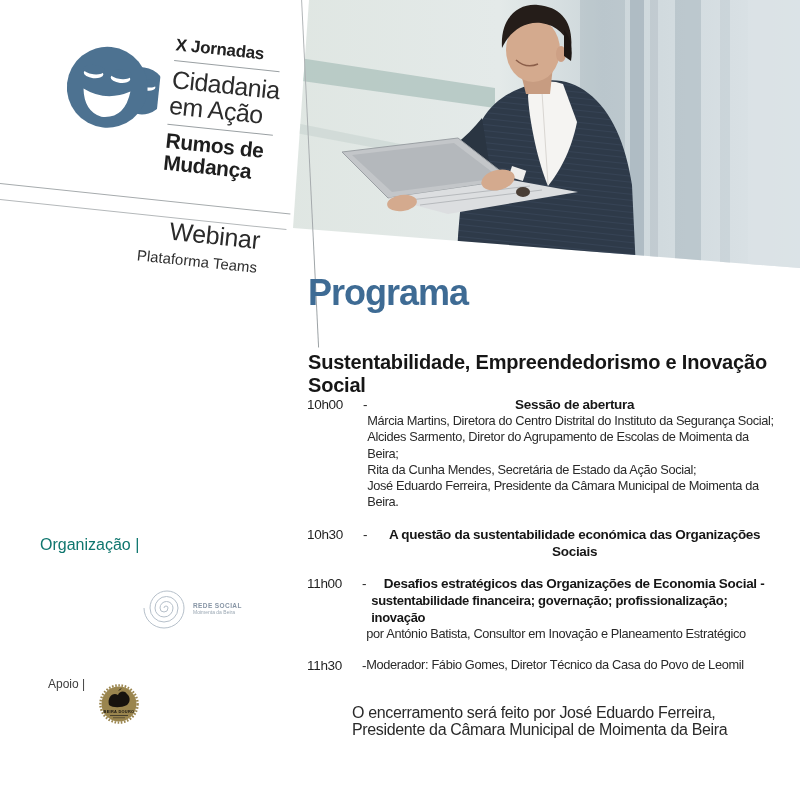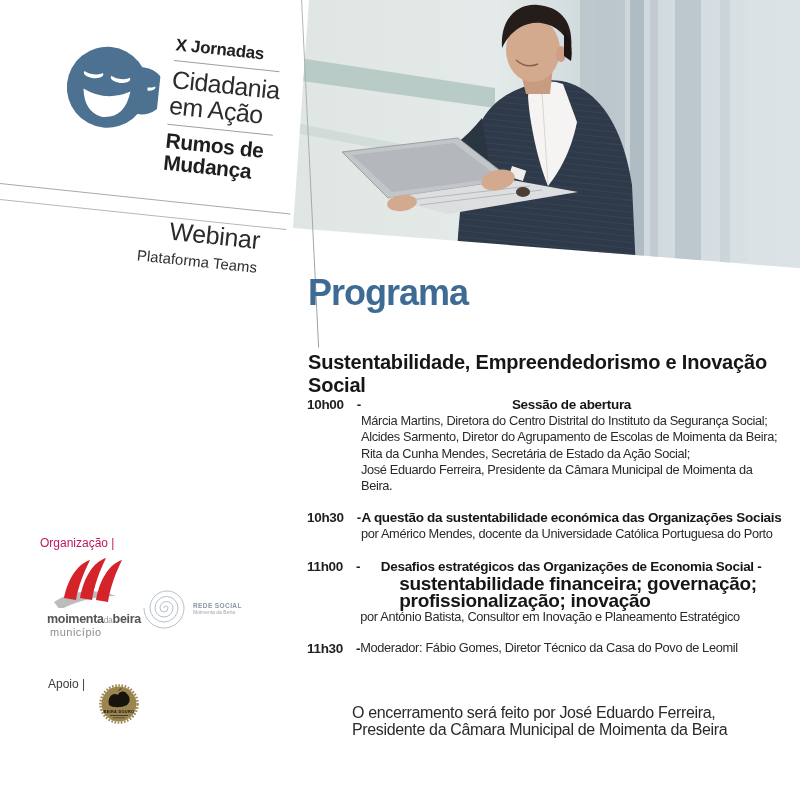--- a/index.html
+++ b/index.html
@@ -32,30 +32,30 @@
   .vline{position:absolute;left:301px;top:-2px;width:1px;height:350px;
          background:linear-gradient(#b3b7b9,#9aa0a3);transform:rotate(-2.8deg);transform-origin:top center;}
 
   
   .prog-heading{position:absolute;left:308px;top:272px;font-size:36px;font-weight:bold;
                 color:#3e6b94;letter-spacing:-1px;}
   .prog-theme{position:absolute;left:308px;top:351px;font-size:20px;font-weight:bold;
               color:#161616;letter-spacing:-0.2px;}
   .sessions{position:absolute;left:307px;top:396px;width:475px;}
   .session{display:flex;margin-bottom:15px;}
-  .time{flex:0 0 47px;display:flex;gap:13px;font-weight:bold;font-size:13.5px;line-height:17px;letter-spacing:-0.3px;}
+  .time{flex:0 0 47px;display:flex;gap:20px;font-weight:normal;font-size:13.5px;line-height:17px;letter-spacing:-0.3px;}
   .sbody{flex:1;}
   .stitle{font-weight:bold;font-size:13.5px;line-height:17px;letter-spacing:-0.3px;color:#161616;text-align:center;}
-  .stitle2{font-weight:bold;font-size:19px;line-height:17px;letter-spacing:-0.3px;color:#161616;padding-left:5px;margin-left:34px;}
+  .stitle2{font-weight:bold;font-size:13px;line-height:17px;letter-spacing:-0.3px;color:#161616;padding-left:5px;}
   .sdetail{font-size:12.8px;line-height:16.3px;color:#2a2a2a;letter-spacing:-0.35px;}
   .closing{position:absolute;left:352px;top:704px;font-size:16px;line-height:17px;
            color:#2a2a2a;letter-spacing:-0.35px;}
 
   
-  .org-label{position:absolute;left:40px;top:536px;font-size:12px;color:#be185d;}
+  .org-label{position:absolute;left:40px;top:536px;font-size:16px;color:#0f766e;}
   .apoio-label{position:absolute;left:48px;top:677px;font-size:12px;color:#3d3d3d;}
   .municipio{position:absolute;left:44px;top:556px;width:100px;text-align:center;}
   .muni-name{font-size:12.5px;color:#555;letter-spacing:-0.3px;white-space:nowrap;}
   .muni-name b{font-weight:bold;}
   .muni-da{font-size:8.5px;color:#9a9a9a;}
   .muni-sub{font-size:11px;color:#8d8d8d;text-align:left;padding-left:6px;letter-spacing:0.5px;}
   .rede{position:absolute;left:138px;top:582px;display:flex;align-items:center;gap:3px;}
   .rede-text .l1{font-size:6.5px;font-weight:bold;color:#8795a5;letter-spacing:0.4px;}
   .rede-text .l2{font-size:5px;color:#9aa7b3;}
   .seal{position:absolute;left:99px;top:684px;width:40px;height:40px;}
@@ -180,21 +180,20 @@
       </div>
     </div>
 
     <div class="session">
       <div class="time">
         <span>10h30</span>
         <span>-</span>
       </div>
       <div class="sbody">
         <div class="stitle">A questão da sustentabilidade económica das Organizações Sociais</div>
-        <div class="sdetail">por Américo Mendes, docente da Universidade Católica Portuguesa do Porto</div>
       </div>
     </div>
 
     <div class="session">
       <div class="time">
         <span>11h00</span>
         <span>-</span>
       </div>
       <div class="sbody">
         <div class="stitle">Desafios estratégicos das Organizações de Economia Social -</div>
@@ -214,30 +213,20 @@
     </div>
   </div>
 
   <div class="closing">
     <div>O encerramento será feito por José Eduardo Ferreira,</div>
     <div>Presidente da Câmara Municipal de Moimenta da Beira</div>
   </div>
 
   <div class="org-label">Organização |</div>
 
-  <div class="municipio">
-    <svg width="88" height="52" viewBox="0 0 88 52">
-      <path d="M4,46 C22,34 46,32 66,40 C44,40 24,46 10,54 Z" fill="#bcbcbc"></path>
-      <path d="M14,42 C18,22 28,8 40,4 C34,16 28,31 26,44 Z" fill="#d5232a"></path>
-      <path d="M30,42 C34,20 44,6 56,2 C50,14 44,30 42,44 Z" fill="#d5232a"></path>
-      <path d="M46,44 C50,22 60,8 72,4 C66,16 60,32 58,46 Z" fill="#d5232a"></path>
-    </svg>
-    <div class="muni-name"><b>moimenta</b><span class="muni-da">da</span><b>beira</b></div>
-    <div class="muni-sub">município</div>
-  </div>
 
   <div class="rede">
     <svg width="52" height="52" viewBox="0 0 52 52">
       <path d="M26,26 a2,2 0 0 1 4,0 a4,4 0 0 1 -8,0 a6.5,6.5 0 0 1 13,0 a9,9 0 0 1 -18,0 a11.5,11.5 0 0 1 23,0 a14,14 0 0 1 -28,0 a17,17 0 0 1 34,0 a20,20 0 0 1 -40,0" fill="none" stroke="#b6c0ca" stroke-width="1"></path>
     </svg>
     <div class="rede-text">
       <div class="l1">REDE SOCIAL</div>
       <div class="l2">Moimenta da Beira</div>
     </div>
   </div>

